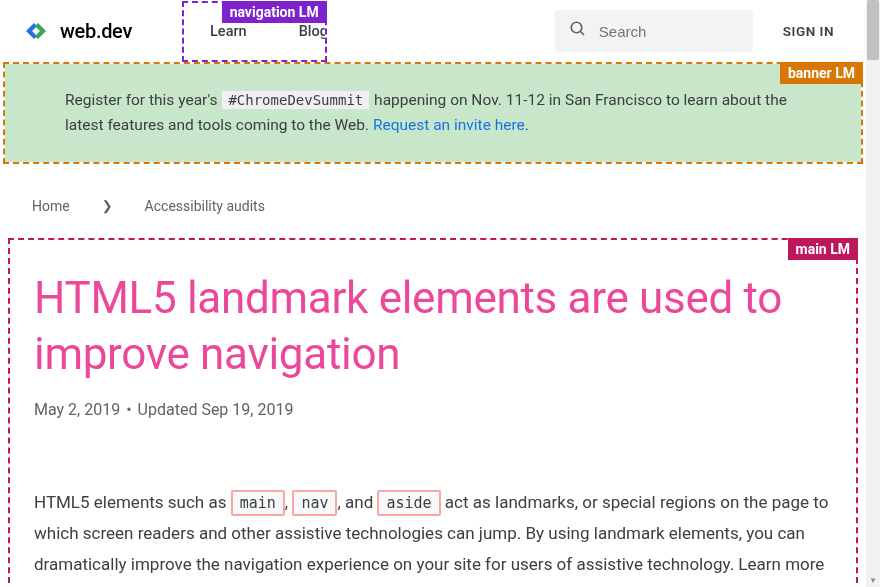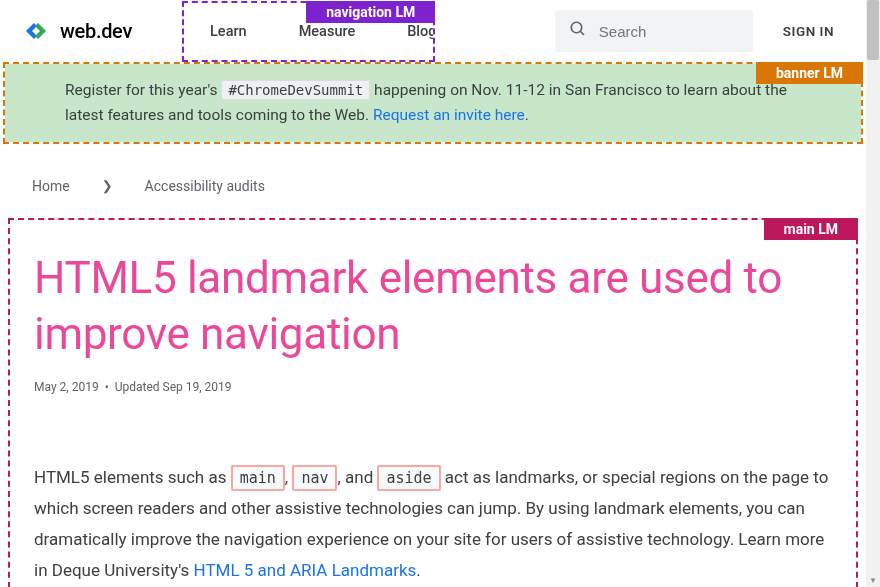--- a/index.html
+++ b/index.html
@@ -13,43 +13,43 @@
 
 .header { display: flex; align-items: center; padding: 12px 24px; height: 62px; }
 .logo { display: flex; align-items: center; gap: 8px; margin-right: 50px; }
 .logo-mark { position: relative; width: 28px; height: 22px; }
 .logo-mark svg { width: 28px; height: 22px; }
 .logo-text { font-size: 20px; font-weight: 500; color: #000000; letter-spacing: -0.3px; }
 
 .nav-region { position: relative; border: 2.5px dashed #7e22ce; padding: 2px 0; }
 .nav-links { display: flex; gap: 0; }
 .nav-link { padding: 18px 26px; font-size: 14.5px; color: #3c4043; cursor: pointer; font-weight: 500; }
-.lm-tag { position: absolute; padding: 3px 20px; color: #fff; font-weight: 700; font-size: 14px; z-index: 5; }
+.lm-tag { position: absolute; padding: 3px 8px; color: #fff; font-weight: 700; font-size: 14px; z-index: 5; }
 .lm-nav { background: #7e22ce; top: -2px; right: -2px; }
 
 .right-header { margin-left: auto; display: flex; align-items: center; gap: 30px; }
 .searchbox { display: flex; align-items: center; background: #f1f3f4; border-radius: 4px; padding: 10px 14px; width: 198px; }
 .search-icon { color: #5f6368; margin-right: 12px; }
 .search-input { border: none; background: transparent; outline: none; font-size: 15px; color: #5f6368; width: 140px; }
 .signin { font-size: 13.5px; font-weight: 600; color: #3c4043; letter-spacing: 0.5px; cursor: pointer; margin-right: 8px; }
 
 .banner-region { position: relative; border: 2.5px dashed #d97706; margin: 0 3px; }
-.banner { background: #c8e6c9; padding: 14px 60px; font-size: 15.5px; line-height: 1.6; color: #3c4043; }
+.banner { background: #c8e6c9; padding: 24px 60px; font-size: 15.5px; line-height: 1.6; color: #3c4043; }
 .banner .tag { background: #eef0f2; border: 1px solid #dadce0; padding: 1px 6px; font-family: ui-monospace, Menlo, Consolas, monospace; font-size: 14px; border-radius: 2px; }
 .banner a { color: #1a73e8; text-decoration: none; }
 .lm-banner { background: #d97706; top: -2px; right: -2px; }
 
 .breadcrumb { display: flex; align-items: center; gap: 32px; padding: 34px 32px 24px; font-size: 14px; color: #5f6368; }
 .breadcrumb .chev { font-size: 13px; color: #5f6368; }
 .crumb { cursor: pointer; }
 
 .main-region { position: relative; border: 2.5px dashed #be185d; margin: 0 8px; padding: 30px 24px 10px; }
 .lm-main { background: #be185d; top: -2px; right: -2px; }
 h1 { font-size: 44px; font-weight: 400; line-height: 1.28; color: #ec4899; margin-bottom: 18px; letter-spacing: -0.3px; }
-.meta { font-size: 12px; color: #5f6368; margin-bottom: 68px; margin-top: 9px; }
+.meta { font-size: 16px; color: #5f6368; margin-bottom: 68px; margin-top: 9px; }
 .meta .dot { margin: 0 6px; }
 .body-text { font-size: 17px; line-height: 1.82; color: #3c4043; }
 .body-text code { background: #f8f9fa; border: 2px solid #fca5a5; padding: 2px 7px; font-family: ui-monospace, Menlo, Consolas, monospace; font-size: 15px; border-radius: 2px; }
 .body-text a { color: #1a73e8; text-decoration: none; }
 </style>
 </head>
 <body>
 
 <div class="viewport">
 <header class="header">
@@ -59,21 +59,20 @@
             <path d="M2 11 L10 3 L13 6 L8 11 L13 16 L10 19 Z" fill="#1a73e8"></path>
             <path d="M14 3 L22 11 L14 19 L11 16 L16 11 L11 6 Z" fill="#34a853"></path>
           </svg>
     </span>
     <span class="logo-text">web.dev</span>
   </div>
 
   <div class="nav-region">
     <nav class="nav-links">
       <span class="nav-link">Learn</span>
-      <span class="nav-link">Measure</span>
       <span class="nav-link" style="overflow:hidden; width:18px">Blog</span>
     </nav>
     <span class="lm-tag lm-nav">navigation LM</span>
   </div>
 
   <div class="right-header">
     <div class="searchbox">
       <span class="search-icon">
         <svg width="18" height="18" viewBox="0 0 24 24" fill="none" stroke="currentColor" stroke-width="2.2">
               <circle cx="10" cy="10" r="7"></circle>

